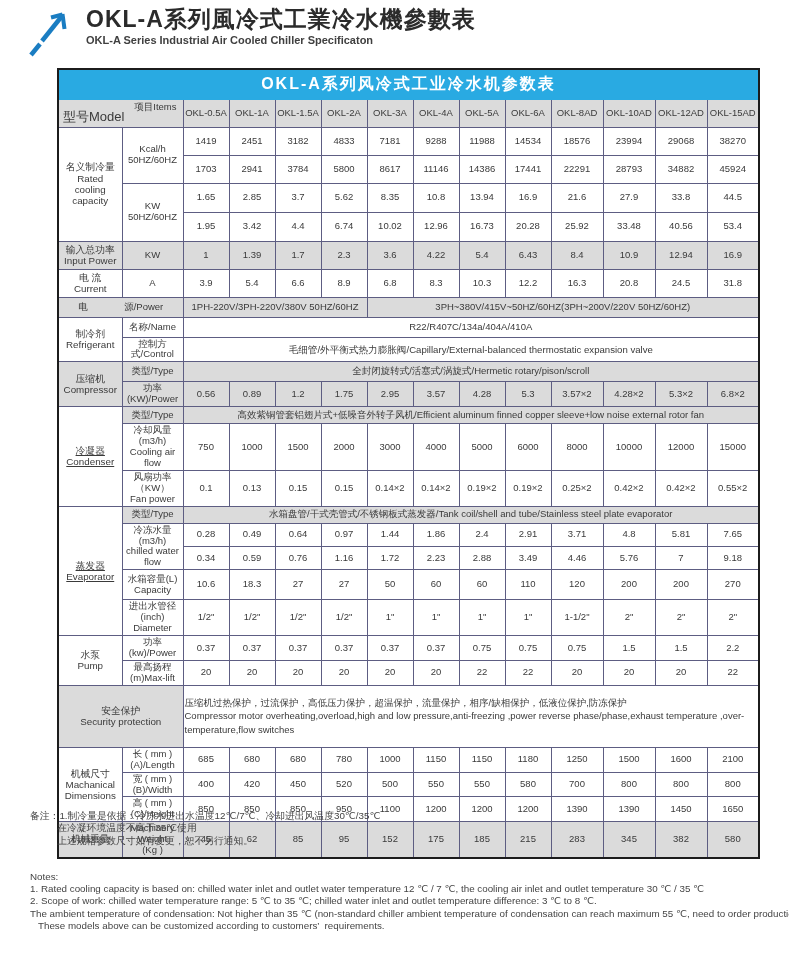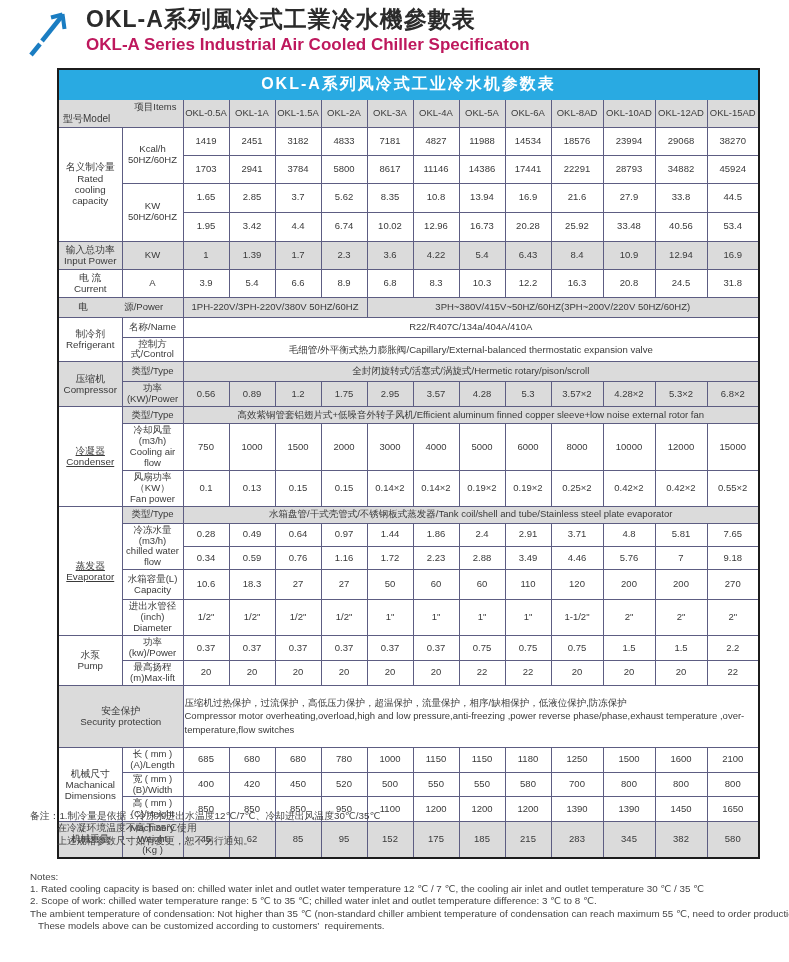--- a/index.html
+++ b/index.html
@@ -4,34 +4,34 @@
 <style>
   html,body{margin:0;padding:0;background:#fff;}
   body{width:789px;height:962px;font-family:"Liberation Sans","DejaVu Sans",sans-serif;color:#333;overflow:hidden;}
   .page{position:relative;width:789px;height:962px;}
 
   
   .hdr{position:absolute;top:6px;left:28px;display:flex;align-items:flex-start;}
   .hdr .logo{margin-top:2px;}
   .hdr .titles{margin-left:14px;}
   .t-zh{font-size:23px;font-weight:bold;color:#2b2b2b;letter-spacing:1px;line-height:1.2;}
-  .t-en{font-size:17px;font-weight:bold;color:#be185d;line-height:1.25;}
+  .t-en{font-size:11px;font-weight:bold;color:#404040;line-height:1.25;}
 
   
   table{border-collapse:collapse;table-layout:fixed;position:absolute;top:68px;left:57px;border:2px solid #1c1c1c;}
   td{border:1px solid #5d5d82;font-size:9.5px;line-height:1.15;text-align:center;vertical-align:middle;padding:1px 1px;color:#3a3a3a;overflow:hidden;}
   .titlebar td{background:#29aae2;color:#fff;font-size:16px;font-weight:bold;letter-spacing:2px;border:1px solid #29aae2;}
   tr.gray-row td{background:#dbdbdb;}
   td.white{background:#fff !important;text-decoration:underline;}
   td.gray{background:#dbdbdb;}
   .pre{white-space:pre-line;}
   tr.sec > td{border-top:1.6px solid #1f1f1f;}
   .corner{position:relative;background:
      linear-gradient(to bottom right,transparent calc(50% - 0.7px),#5d5d82 calc(50% - 0.7px),#5d5d82 calc(50% + 0.7px),transparent calc(50% + 0.7px));}
-  .corner .c-model{position:absolute;left:4px;bottom:2px;font-size:10px;}
+  .corner .c-model{position:absolute;left:4px;bottom:2px;font-size:13px;}
   .corner .c-items{position:absolute;right:6px;top:2px;font-size:9.5px;}
   .split{display:flex;justify-content:space-around;align-items:center;}
   .sec-label{font-size:9.8px;}
 
   
   tr.h30{height:30px;margin-top:39px;} tr.h28{height:28px;} tr.h29{height:29px;} tr.h24{height:24px;}
   tr.h22{height:22px;} tr.h20{height:20px;} tr.h17{height:17px;} tr.h31{height:31px;}
   tr.h16{height:16px;} tr.h36{height:36px;} tr.h62{height:62px;}
 
   .sec-txt{font-size:9.6px;margin-top:28px;}
@@ -105,21 +105,21 @@
 Rated
 cooling
 capacity</td>
       <td rowspan="2" class="pre">Kcal/h
 50HZ/60HZ</td>
     <td>1419</td>
           <td>2451</td>
           <td>3182</td>
           <td>4833</td>
           <td>7181</td>
-          <td>4827</td>
+          <td>9288</td>
           <td>11988</td>
           <td>14534</td>
           <td>18576</td>
           <td>23994</td>
           <td>29068</td>
           <td>38270</td>
         </tr>
     <tr class="h28">
           <td>1703</td>
           <td>2941</td>

